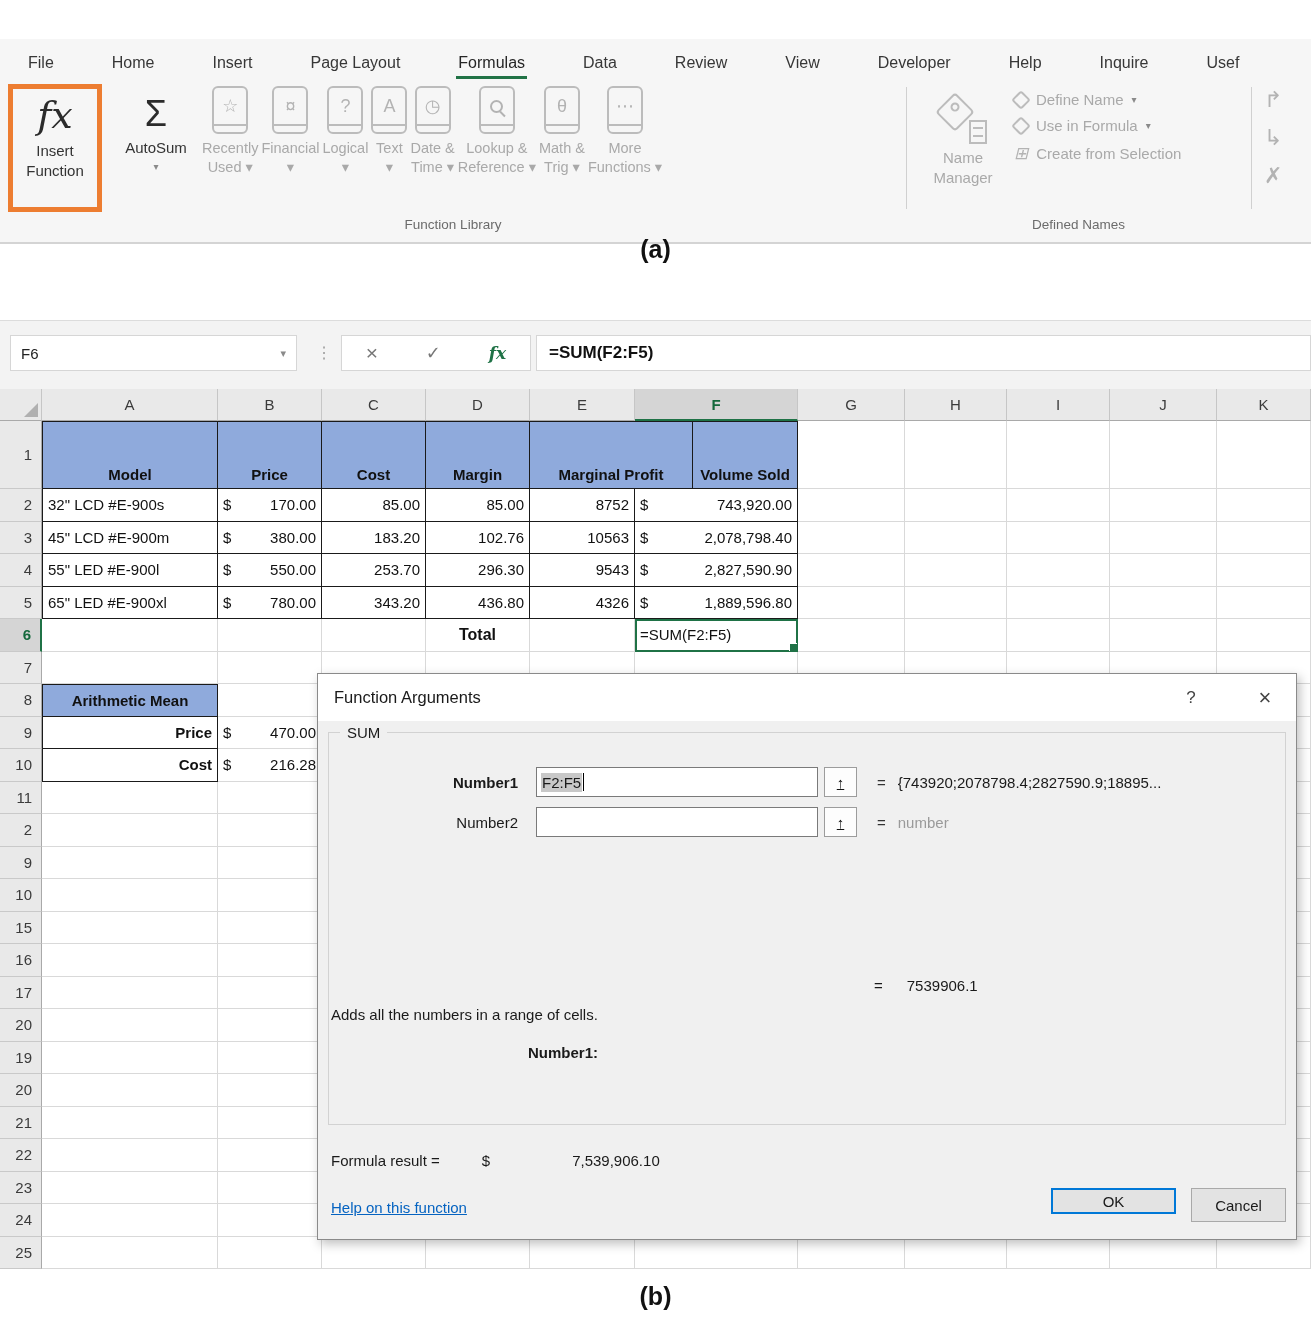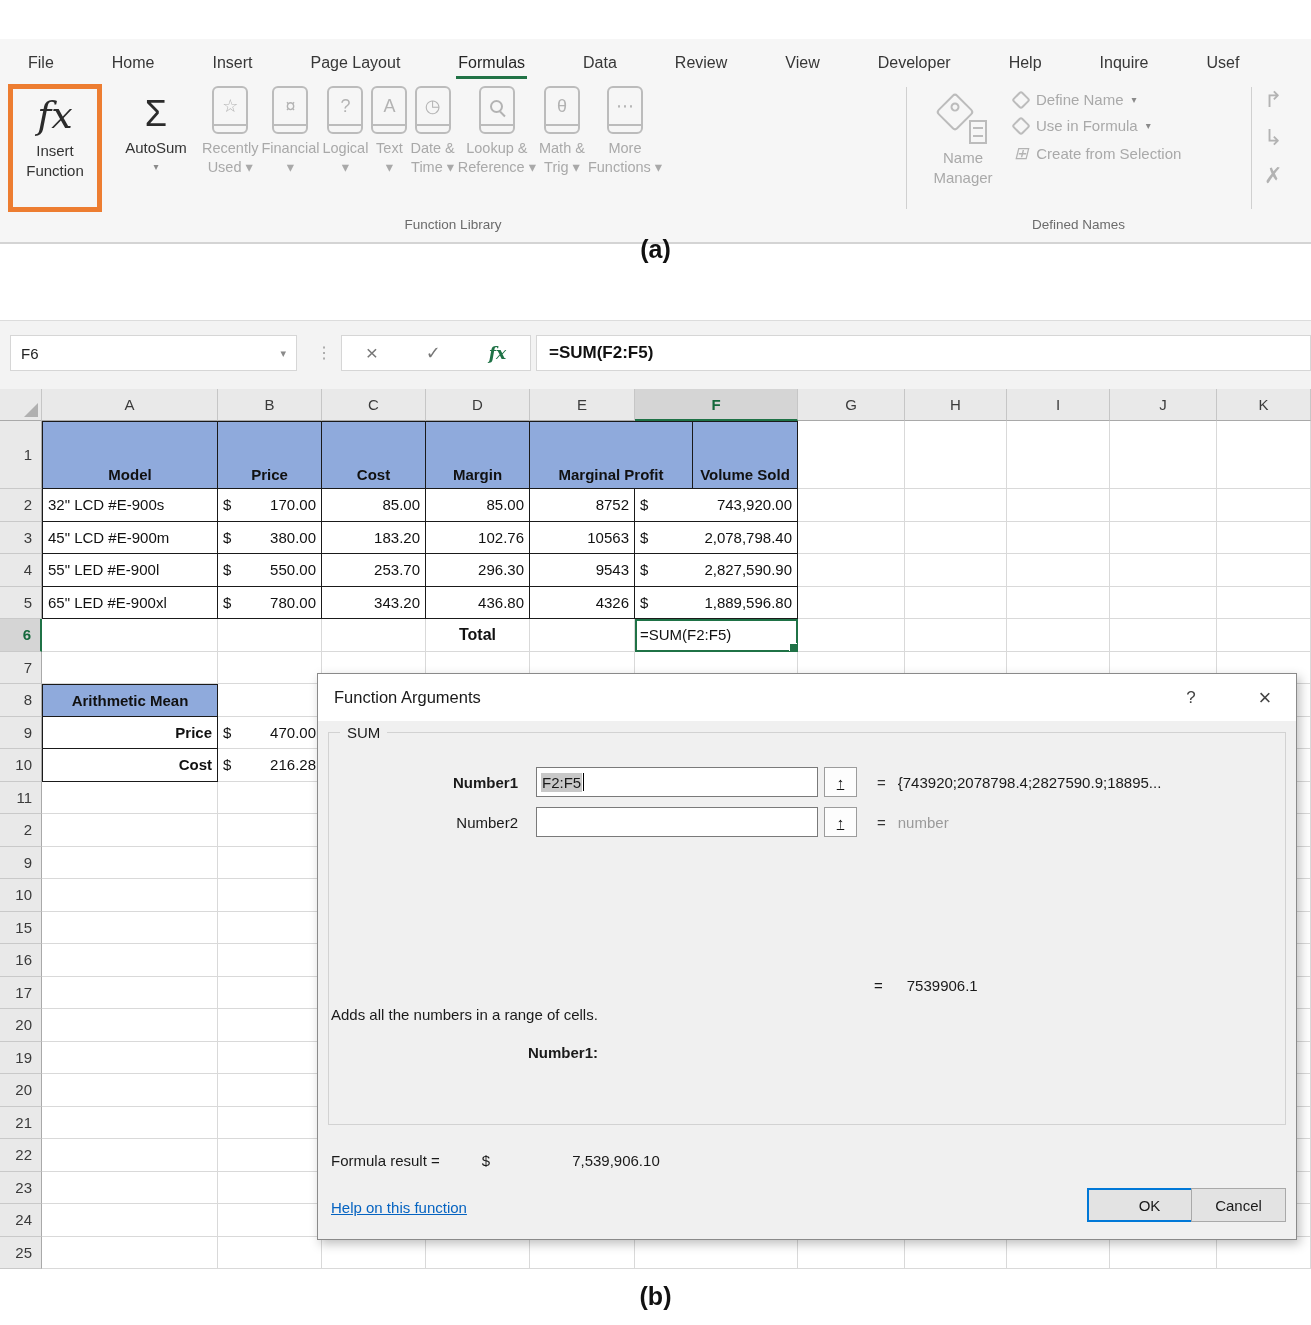--- a/index.html
+++ b/index.html
@@ -101,21 +101,21 @@
   .arg-result{flex:1;overflow:hidden;white-space:nowrap;}
   .muted{color:#9a9a9a;}
   .res-eq-row{position:absolute;left:556px;top:303px;display:flex;gap:24px;}
   .ddesc{position:absolute;left:13px;top:332px;}
   .paramhelp{position:absolute;left:210px;top:368px;width:745px;display:flex;line-height:1.45;}
   .paramhelp b{margin-right:9px;white-space:nowrap;}
   .fres-row{position:absolute;left:13px;top:478px;display:flex;}
   .fres-cur{margin-left:42px;}
   .fres-val{margin-left:82px;}
   .helplink{position:absolute;left:13px;top:525px;color:#0563c1;text-decoration:underline;}
-  .okbtn{position:absolute;left:733px;top:514px;width:125px;height:34px;background:#e3e3e3;border:2px solid #0078d7;box-sizing:border-box;font-size:15px;display:flex;align-items:center;justify-content:center;margin-left:36px;}
+  .okbtn{position:absolute;left:733px;top:514px;width:125px;height:26px;background:#e3e3e3;border:2px solid #0078d7;box-sizing:border-box;font-size:15px;display:flex;align-items:center;justify-content:center;}
   .cancelbtn{position:absolute;left:873px;top:514px;width:95px;height:34px;background:#e3e3e3;border:1px solid #a9a9a9;box-sizing:border-box;font-size:15px;display:flex;align-items:center;justify-content:center;}
 </style>
 </head>
 <body>
 
 <div id="canvas">
 
   <div class="ribbon">
     <div class="tabrow" id="tabrow">
         <span class="tab">File</span>

